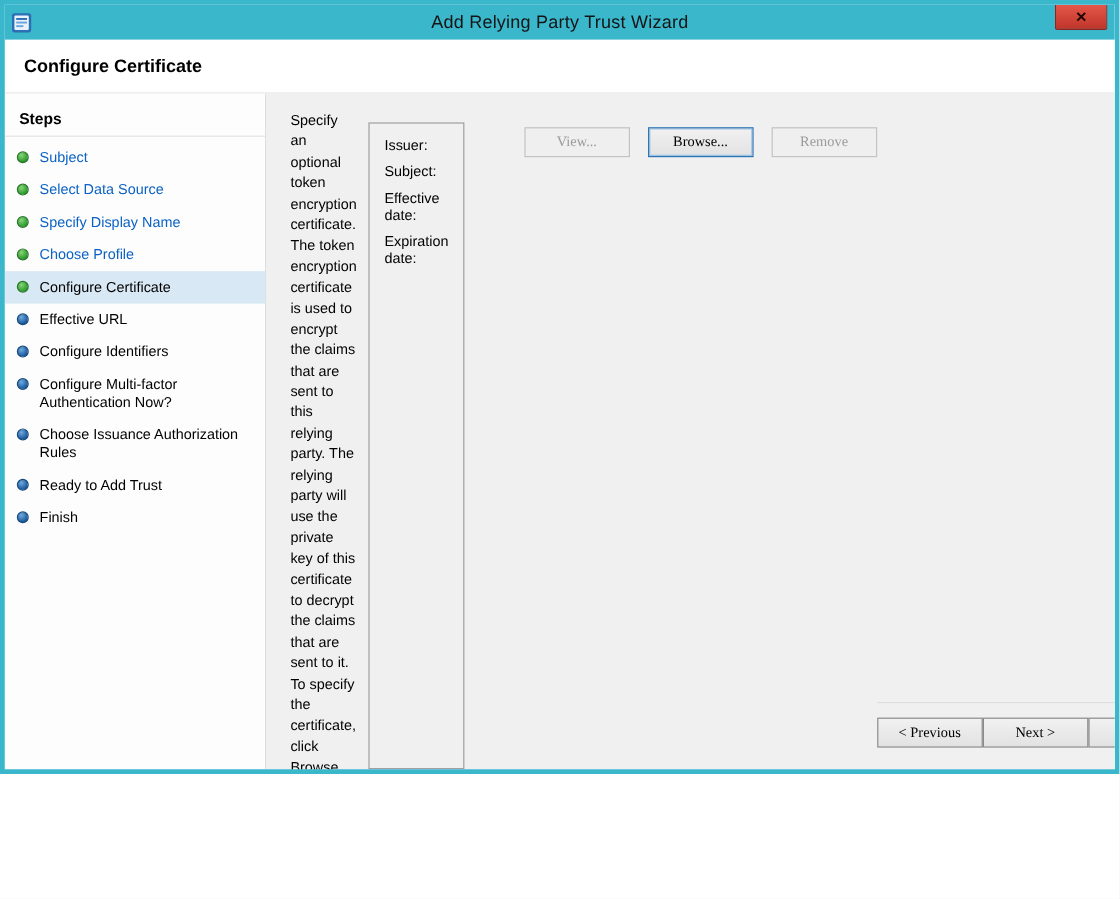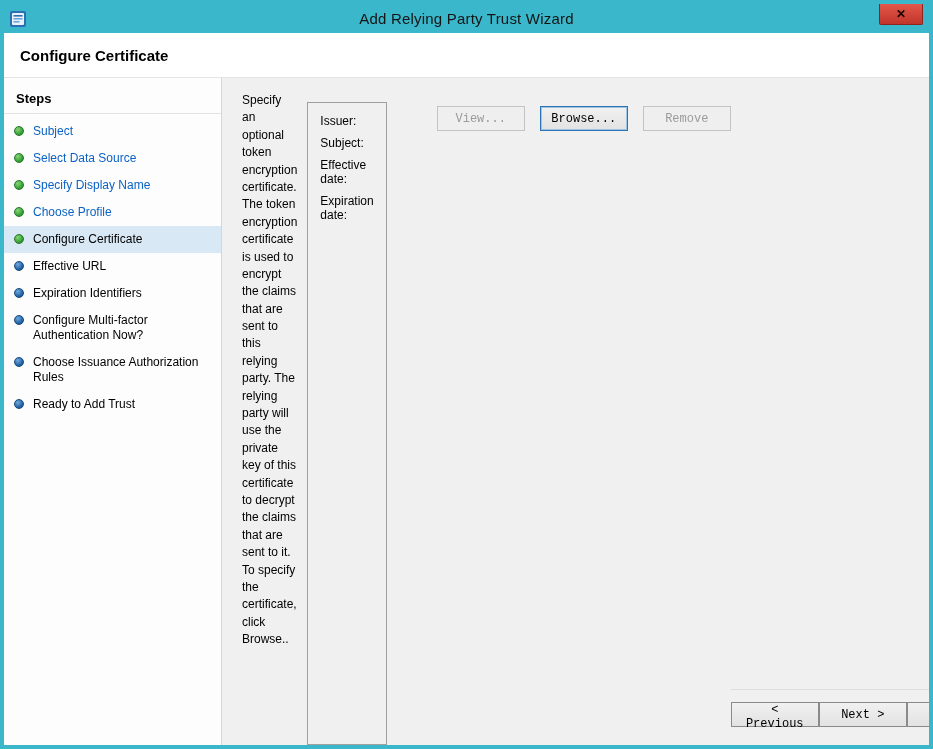--- a/index.html
+++ b/index.html
@@ -1,19 +1,19 @@
 <!DOCTYPE html>
 <html><head>
 <meta charset="utf-8">
 <style>
   html,body{margin:0;padding:0;background:#ffffff;font-family:"Liberation Sans",sans-serif;}
   *{box-sizing:border-box;}
 
   .window{
-    width:933px;height:749px;
+    width:933px;height:645px;
     border:4px solid #3ab7cb;
     outline:1px solid #8fd3de;
     background:#ffffff;
     display:flex;flex-direction:column;
     position:relative;overflow:hidden;
   }
 
   
   .titlebar{
     height:29px;flex:none;
@@ -91,21 +91,21 @@
     border:1px solid #9f9f9f;
     margin:10px 40px 0 10px;
     padding:7px 12px 9px 12px;
   }
   .cert-field{font-size:12px;color:#000;padding:4px 0;}
 
   .btn-row{margin:14px 0 0 10px;display:flex;gap:15px;}
 
   .btn{
     min-width:88px;height:25px;
-    font-family:Liberation Mono, monospace;font-size:12px;color:#000;
+    font-family:Liberation Serif, serif;font-size:12px;color:#000;
     background:linear-gradient(#f1f1f1,#e2e2e2);
     border:1px solid #8a8a8a;border-radius:0;
     padding:0 10px;cursor:pointer;
   }
   .btn:disabled{
     background:#efefef;border-color:#c3c3c3;color:#9b9b9b;cursor:default;
   }
   .btn.focused{
     border:1px solid #2d74b5;
     box-shadow:inset 0 0 0 1px #9fc3e2;
@@ -168,33 +168,37 @@
           <div class="step current">
     <span class="dot"></span>
     <span class="step-label">Configure Certificate</span>
   </div>
           <div class="step todo">
     <span class="dot"></span>
     <span class="step-label">Effective URL</span>
   </div>
           <div class="step todo">
     <span class="dot"></span>
-    <span class="step-label">Expiration Identifiers</span>
+    <span class="step-label">Configure Identifiers</span>
   </div>
           <div class="step todo">
     <span class="dot"></span>
     <span class="step-label">Configure Multi-factor Authentication Now?</span>
   </div>
           <div class="step todo">
     <span class="dot"></span>
     <span class="step-label">Choose Issuance Authorization Rules</span>
   </div>
           <div class="step todo">
     <span class="dot"></span>
     <span class="step-label">Ready to Add Trust</span>
+  </div>
+          <div class="step todo">
+    <span class="dot"></span>
+    <span class="step-label">Finish</span>
   </div>
         </div>
     </aside>
 
     <section class="main">
       <p class="description">Specify an optional token encryption certificate.  The token encryption certificate is used to encrypt the claims that are sent to this relying party.  The relying party will use the private key of this certificate to decrypt the claims that are sent to it.  To specify the certificate, click Browse..</p>
 
       <div class="cert-box">
         <div class="cert-field">Issuer:</div>
         <div class="cert-field">Subject:</div>

